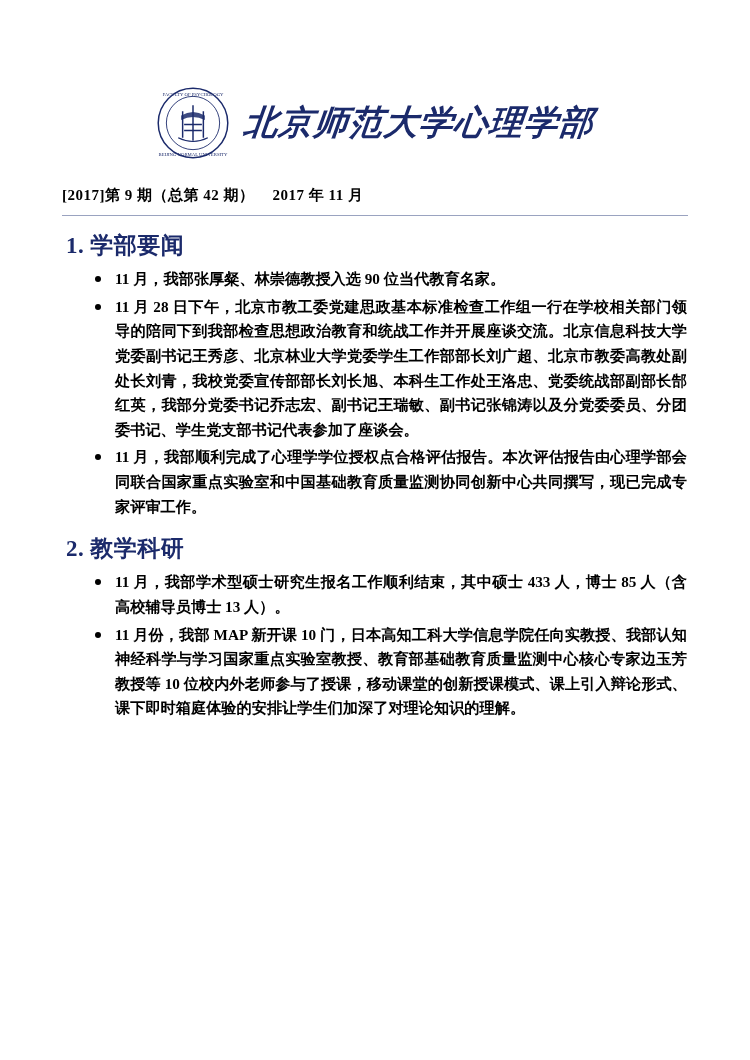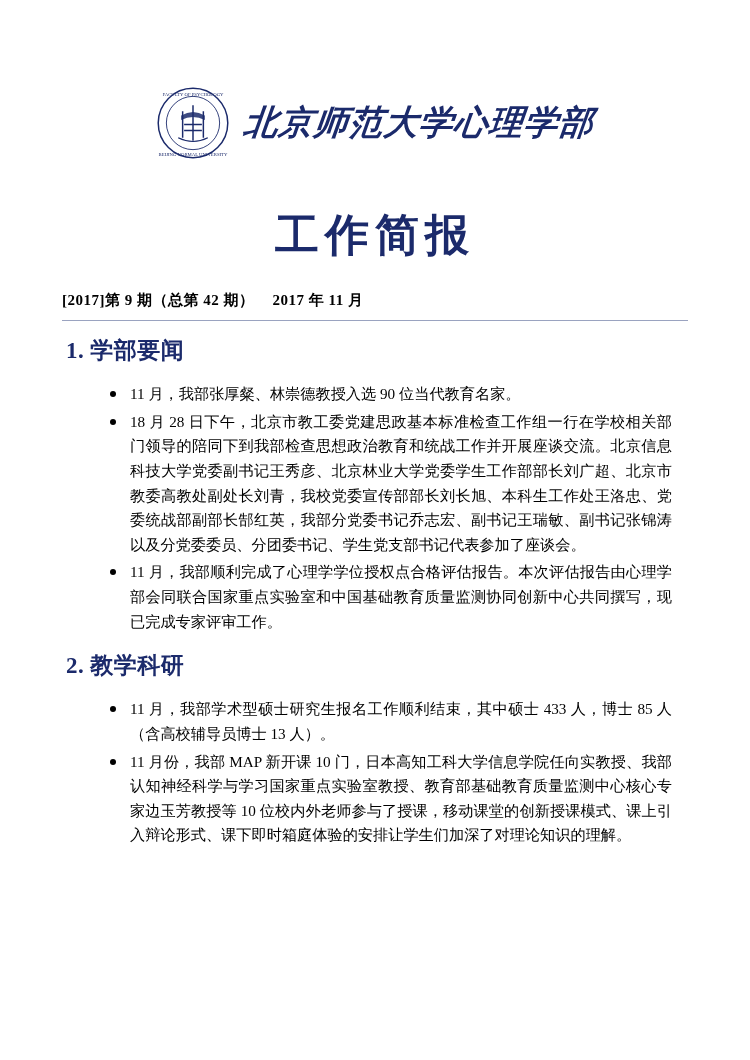--- a/index.html
+++ b/index.html
@@ -76,22 +76,23 @@
     color: #1b2a6b;
     font-size: 23px;
     font-weight: bold;
     margin: 14px 0 6px 4px;
     letter-spacing: 0.5px;
   }
   .section-title .num { margin-right: 6px; }
 
   ul.bullets {
     list-style: none;
-    margin: 16px;
+    margin: 1px;
     padding: 0 0 0 30px;
+    font-weight: bold;
   }
   ul.bullets > li {
     position: relative;
     font-size: 15.2px;
     line-height: 1.62;
     text-align: justify;
     margin-bottom: 3px;
     padding-left: 22px;
     text-justify: inter-ideograph;
   }
@@ -120,34 +121,33 @@
         <path d="M34 40 Q50 30 66 40 L66 46 Q50 38 34 46 Z" fill="#1b2a6b" opacity="0.85"></path>
         <path d="M38 52 L62 52 M38 60 L62 60" stroke="#1b2a6b" stroke-width="2"></path>
         <path d="M30 70 Q50 80 70 70" stroke="#1b2a6b" stroke-width="1.6" fill="none"></path>
         <text x="50" y="13" font-size="6.4" fill="#1b2a6b" text-anchor="middle" font-family="Liberation Serif, serif">FACULTY OF PSYCHOLOGY</text>
         <text x="50" y="94" font-size="6.4" fill="#1b2a6b" text-anchor="middle" font-family="Liberation Serif, serif">BEIJING NORMAL UNIVERSITY</text>
       </svg>
     </div>
     <div class="org-name">北京师范大学心理学部</div>
   </div>
 
-  <div class="doc-title">工作简报</div>
 
   <div class="issue-line">
     <span>[2017]第 9 期（总第 42 期）</span><span class="gap"></span><span>2017 年 11 月</span>
   </div>
 
   <hr class="rule">
 
   <div class="section-title">
     <span class="num">1.</span><span>学部要闻</span>
   </div>
   <ul class="bullets">
     <li>11 月，我部张厚粲、林崇德教授入选 90 位当代教育名家。</li>
-    <li>18 月 28 日下午，北京市教工委党建思政基本标准检查工作组一行在学校相关部门领导的陪同下到我部检查思想政治教育和统战工作并开展座谈交流。北京信息科技大学党委副书记王秀彦、北京林业大学党委学生工作部部长刘广超、北京市教委高教处副处长刘青，我校党委宣传部部长刘长旭、本科生工作处王洛忠、党委统战部副部长郜红英，我部分党委书记乔志宏、副书记王瑞敏、副书记张锦涛以及分党委委员、分团委书记、学生党支部书记代表参加了座谈会。</li>
+    <li>11 月 28 日下午，北京市教工委党建思政基本标准检查工作组一行在学校相关部门领导的陪同下到我部检查思想政治教育和统战工作并开展座谈交流。北京信息科技大学党委副书记王秀彦、北京林业大学党委学生工作部部长刘广超、北京市教委高教处副处长刘青，我校党委宣传部部长刘长旭、本科生工作处王洛忠、党委统战部副部长郜红英，我部分党委书记乔志宏、副书记王瑞敏、副书记张锦涛以及分党委委员、分团委书记、学生党支部书记代表参加了座谈会。</li>
     <li>11 月，我部顺利完成了心理学学位授权点合格评估报告。本次评估报告由心理学部会同联合国家重点实验室和中国基础教育质量监测协同创新中心共同撰写，现已完成专家评审工作。</li>
   </ul>
 
   <div class="section-title">
     <span class="num">2.</span><span>教学科研</span>
   </div>
   <ul class="bullets">
     <li>11 月，我部学术型硕士研究生报名工作顺利结束，其中硕士 433 人，博士 85 人（含高校辅导员博士 13 人）。</li>
     <li>11 月份，我部 MAP 新开课 10 门，日本高知工科大学信息学院任向实教授、我部认知神经科学与学习国家重点实验室教授、教育部基础教育质量监测中心核心专家边玉芳教授等 10 位校内外老师参与了授课，移动课堂的创新授课模式、课上引入辩论形式、课下即时箱庭体验的安排让学生们加深了对理论知识的理解。</li>
 

